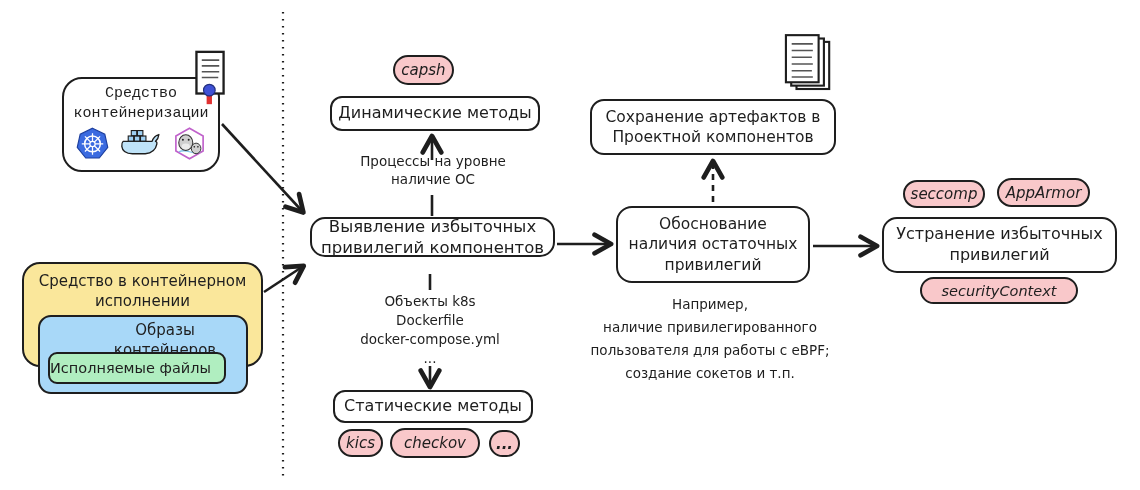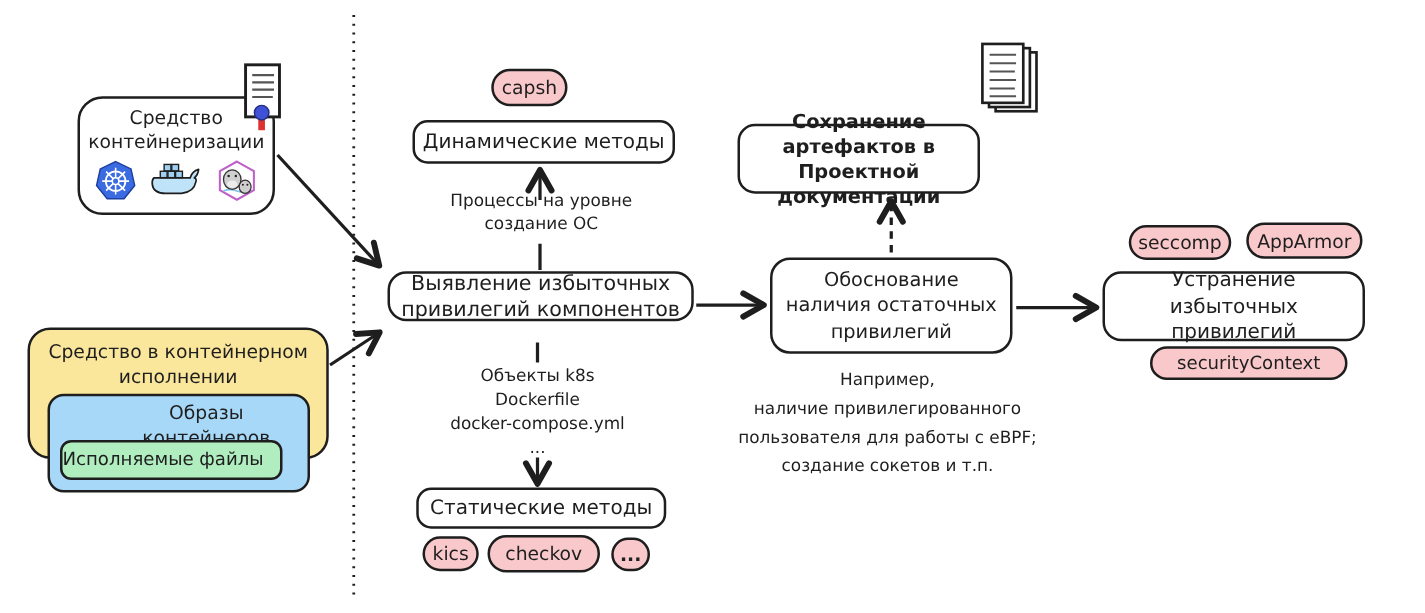--- a/index.html
+++ b/index.html
@@ -9,53 +9,53 @@
   }
   #wires{position:absolute;inset:0;z-index:1;}
   .box{
     position:absolute;background:#fff;border:2.6px solid var(--ink,#1e1e1e);
     display:flex;flex-direction:column;align-items:center;justify-content:center;
     text-align:center;line-height:1.3;z-index:2;box-sizing:border-box;
   }
   .badge{
     position:absolute;background:var(--pink,#f9c8ca);border:2px solid var(--ink,#1e1e1e);
     border-radius:15px;display:flex;align-items:center;justify-content:center;
-    font-size:15px;z-index:2;box-sizing:border-box;white-space:nowrap;
+    font-size:15px;z-index:2;box-sizing:border-box;white-space:nowrap;font-style:italic;
   }
   .label{
     position:absolute;text-align:center;z-index:2;line-height:1.42;
   }
   .icon{position:absolute;z-index:3;line-height:0;}
   
-  .b-containerization{left:62px;top:77px;width:158px;height:95px;border-radius:20px;font-size:15px;padding-top:2px;}
+  .b-containerization{left:62px;top:77px;width:158px;height:95px;border-radius:20px;font-size:15px;padding-top:2px;font-family:Liberation Mono, monospace;}
   .b-containerization .iconrow{display:flex;gap:9px;margin-top:4px;align-items:center;}
   .i-cert{left:195px;top:50px;width:31px;height:57px;}
   .b-containerized{left:22px;top:262px;width:241px;height:105px;border-radius:18px;background:var(--yellow,#fae79b);justify-content:flex-start;font-size:15px;padding-top:8px;}
   .b-images{position:absolute;left:14px;top:51px;width:210px;height:79px;background:var(--blue,#a8d8f8);border:2.6px solid var(--ink,#1e1e1e);border-radius:13px;box-sizing:border-box;text-align:center;font-size:15px;padding-top:4px;padding-left:44px;}
   .b-files{position:absolute;left:8px;bottom:8px;right:20px;height:32px;background:var(--green,#b0eec0);border:2.6px solid var(--ink,#1e1e1e);border-radius:9px;box-sizing:border-box;display:flex;align-items:center;justify-content:flex-start;font-size:14.5px;}
   
   .g-capsh{left:393px;top:55px;width:61px;height:30px;}
   .b-dynamic{left:330px;top:96px;width:210px;height:35px;border-radius:12px;font-size:16px;}
   .l-host{left:318px;top:153px;width:230px;font-size:13.5px;line-height:1.32;}
   
   .b-identify{left:310px;top:217px;width:245px;height:40px;border-radius:15px;font-size:16.5px;}
   .l-objects{left:320px;top:292px;width:220px;font-size:13.5px;line-height:1.42;}
   .b-static{left:333px;top:390px;width:200px;height:33px;border-radius:12px;font-size:16px;}
   .g-kics{left:338px;top:429px;width:45px;height:28px;}
   .g-checkov{left:390px;top:428px;width:90px;height:30px;}
   .g-dots{left:489px;top:430px;width:31px;height:27px;font-weight:bold;}
   
-  .b-artifacts{left:590px;top:99px;width:194px;height:56px;border-radius:14px;font-size:15.5px;font-weight:bold;}
+  .b-artifacts{left:590px;top:99px;width:246px;height:56px;border-radius:14px;font-size:15.5px;}
   .i-pages{left:784px;top:33px;width:50px;height:62px;}
   .b-justify{left:616px;top:206px;width:194px;height:77px;border-radius:16px;font-size:15.5px;}
   .l-example{left:550px;top:293px;width:320px;font-size:13.5px;line-height:1.7;}
   
   .g-seccomp{left:903px;top:180px;width:82px;height:28px;}
   .g-apparmor{left:997px;top:178px;width:93px;height:29px;}
-  .b-eliminate{left:882px;top:217px;width:210px;height:56px;border-radius:15px;font-size:16px;}
+  .b-eliminate{left:882px;top:217px;width:235px;height:56px;border-radius:15px;font-size:16px;}
   .g-seccontext{left:920px;top:277px;width:158px;height:27px;font-size:14.5px;}
 </style>
 </head>
 <body>
 
 <div id="canvas">
 
   <svg id="wires" width="1140" height="490" viewBox="0 0 1140 490">
     <defs>
       <marker id="arr" viewBox="0 0 12 12" refX="9" refY="6" markerWidth="9.5" markerHeight="9.5" orient="auto-start-reverse">
@@ -139,21 +139,21 @@
   </div>
 
   <div class="badge g-capsh">
     <span>capsh</span>
   </div>
   <div class="box b-dynamic">
     <span>Динамические методы</span>
   </div>
   <div class="label l-host">
     <div>Процессы на уровне</div>
-    <div>создание ОС</div>
+    <div>наличие ОС</div>
   </div>
 
   <div class="box b-identify">
     <div>Выявление избыточных</div>
     <div>привилегий компонентов</div>
   </div>
 
   <div class="label l-objects">
     <div>Объекты k8s</div>
     <div>Dockerfile</div>
@@ -176,21 +176,21 @@
   <div class="icon i-pages">
     <svg width="50" height="62" viewBox="0 0 52 64">
       <rect x="13" y="9" width="34" height="49" fill="#fff" stroke="#1e1e1e" stroke-width="2.2"></rect>
       <rect x="7.5" y="5.5" width="34" height="49" fill="#fff" stroke="#1e1e1e" stroke-width="2.2"></rect>
       <rect x="2" y="2" width="34" height="49" fill="#fff" stroke="#1e1e1e" stroke-width="2.2"></rect>
       <path d="M8 11 H30 M8 18 H30 M8 25 H29 M8 32 H30 M8 39 H29 M8 45.5 H30" stroke="#555" stroke-width="1.7"></path>
     </svg>
   </div>
   <div class="box b-artifacts">
     <div>Сохранение артефактов в</div>
-    <div>Проектной документации</div>
+    <div>Проектной компонентов</div>
   </div>
 
   <div class="box b-justify">
     <div>Обоснование</div>
     <div>наличия остаточных</div>
     <div>привилегий</div>
   </div>
   <div class="label l-example">
     <div>Например,</div>
     <div>наличие привилегированного</div>

